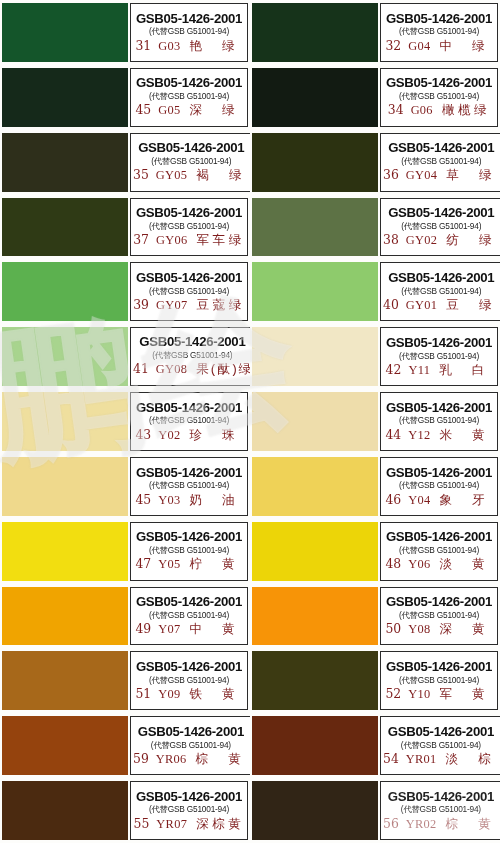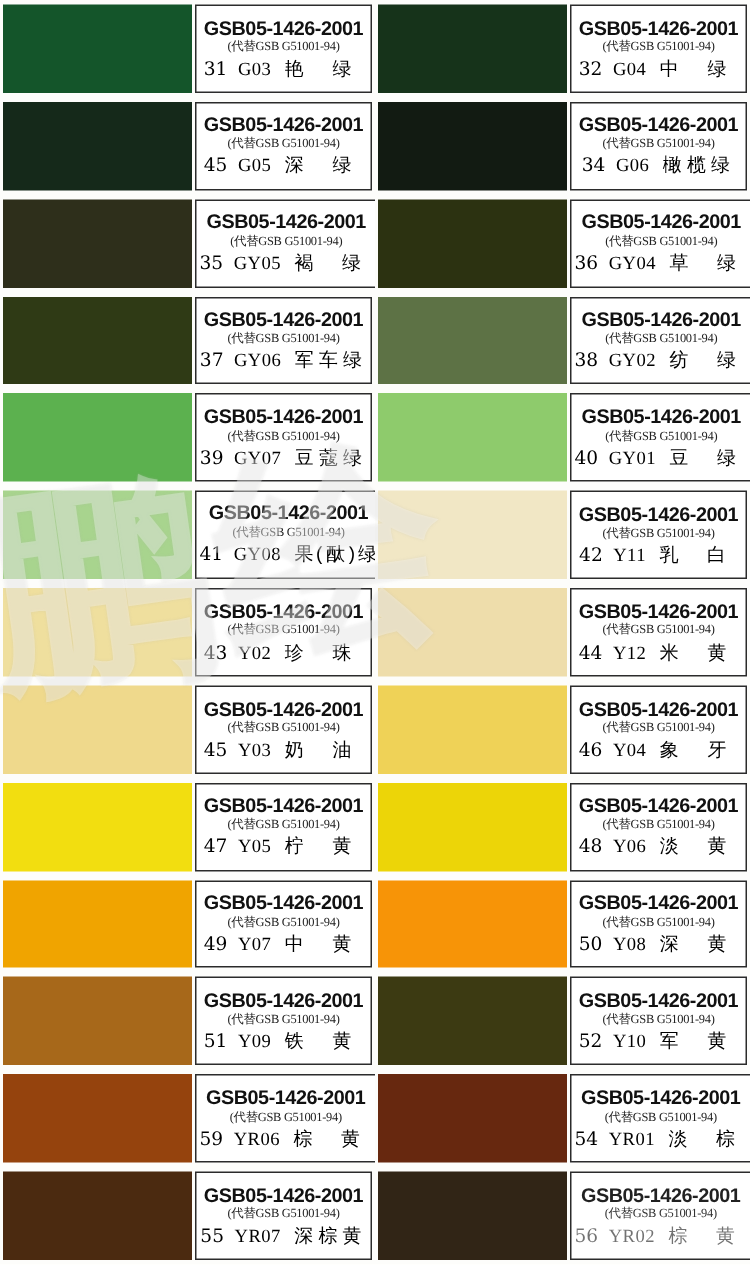--- a/index.html
+++ b/index.html
@@ -75,55 +75,55 @@
   }
   .std {
     font-family: "Liberation Sans", sans-serif;
     font-size: 13.2px;
     font-weight: 700;
     color: #111;
     letter-spacing: -0.3px;
     white-space: nowrap;
   }
   .sub {
-    font-family: Liberation Serif, serif;
+    font-family: Liberation Sans, sans-serif;
     font-size: 8.3px;
     color: #222;
     margin-top: 2.5px;
     letter-spacing: -0.2px;
     white-space: nowrap;
   }
   .nameline {
     margin-top: 4px;
     display: flex;
     align-items: baseline;
     justify-content: center;
     white-space: nowrap;
     font-family: "DejaVu Serif", serif;
     font-size: 12.6px;
-    color: #000000;
+    color: #7f1d1d;
   }
   .num {
     font-family: "DejaVu Serif", serif;
     font-size: 12.4px;
     margin-right: 7px;
   }
   .code {
     font-family: Liberation Serif, serif;
     font-size: 12.4px;
     margin-right: 9px;
     letter-spacing: 0.3px;
   }
   .cname {
     font-family: "DejaVu Sans", sans-serif;
     font-size: 12.6px;
     letter-spacing: 3.5px;
     font-weight: 500;
   }
-  .cname.wide { letter-spacing: 8px; font-family: Liberation Serif, serif; }
+  .cname.wide { letter-spacing: 8px; }
   .cname.tight { letter-spacing: 0.5px; font-family: Liberation Mono, monospace; }
   .faded .std, .faded .sub { opacity: 0.93; }
   .faded .nameline { opacity: 0.55; }
 </style>
 </head>
 <body>
 
 <div id="chart">
 
   <div class="watermark">鹏绘</div>

